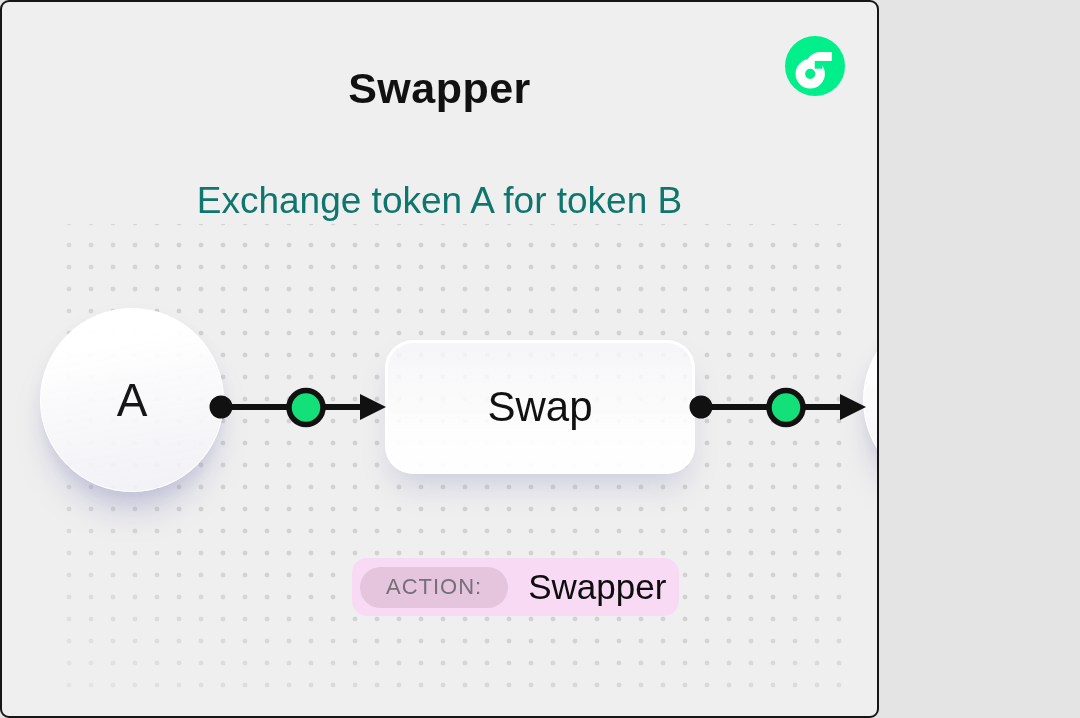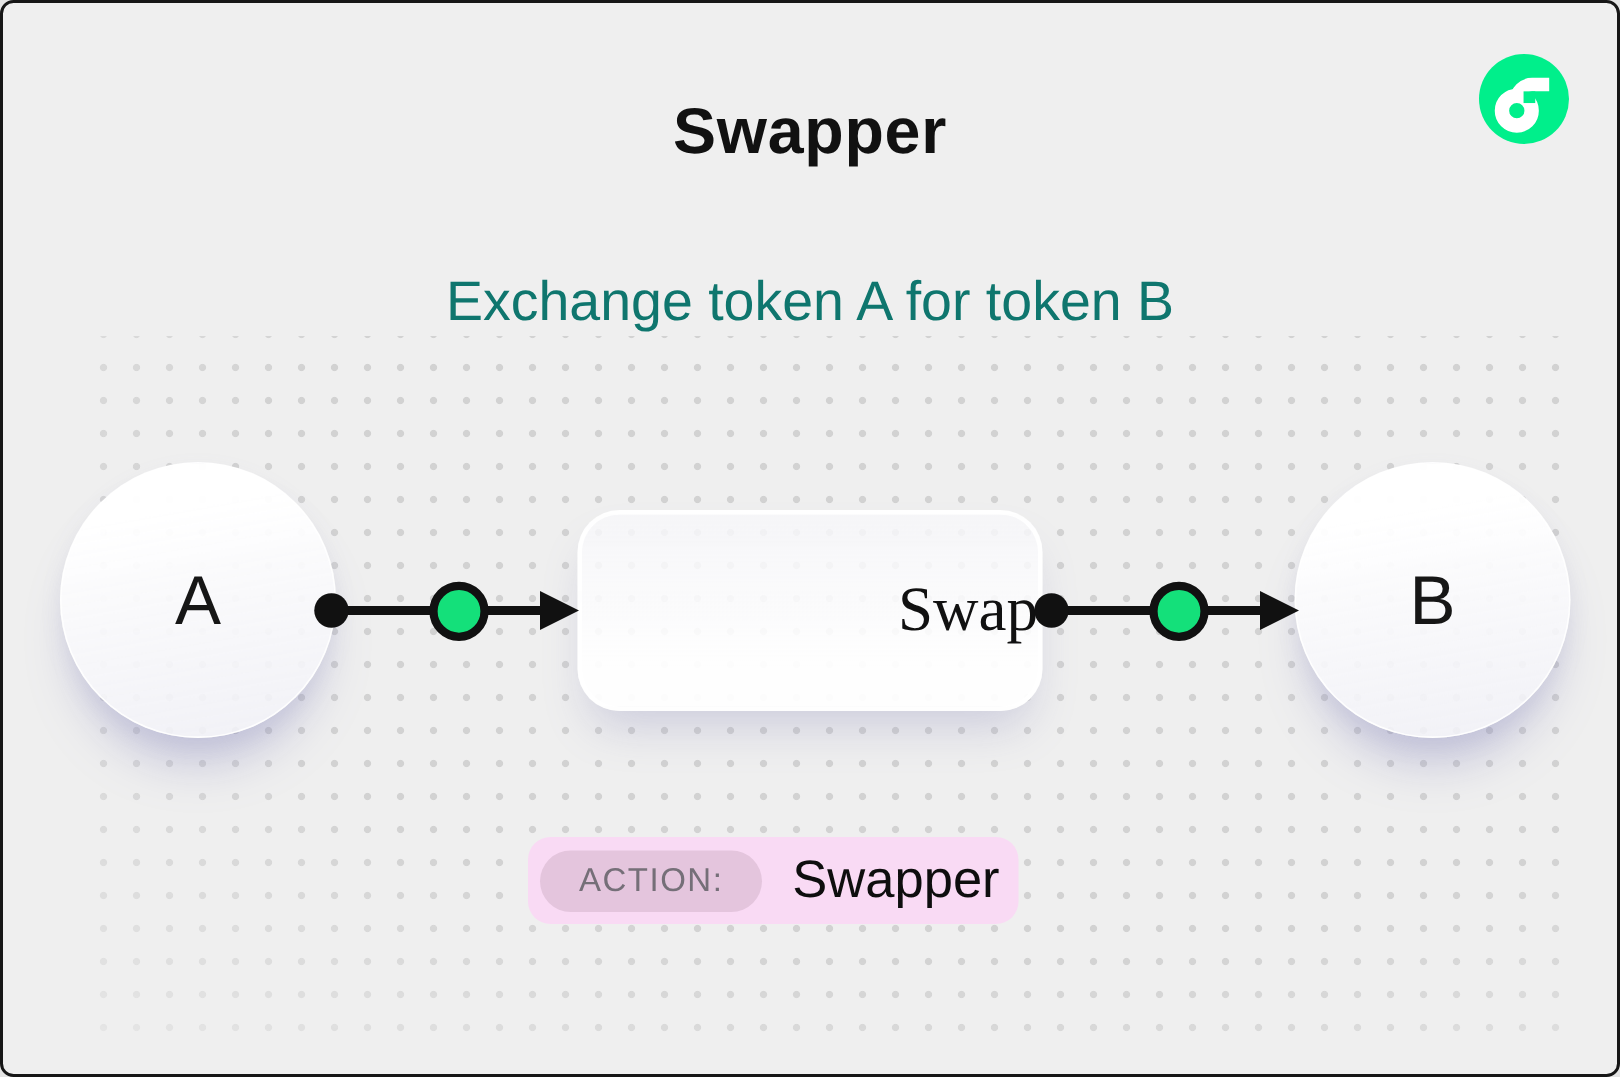--- a/index.html
+++ b/index.html
@@ -1,20 +1,20 @@
 <!DOCTYPE html>
 <html><head>
 <meta charset="utf-8">
 <style>
   html, body { margin: 0; padding: 0; background: #e4e4e4; }
   * { box-sizing: border-box; }
 
   .frame {
     position: relative;
-    width: 1080px;
+    width: 879px;
     height: 718px;
     background: #efefef;
     border: 2px solid #161616;
     border-radius: 9px;
     overflow: hidden;
     font-family: "Liberation Sans", "DejaVu Sans", sans-serif;
     color: #111;
   }
 
   
@@ -77,23 +77,22 @@
   .swap-box {
     position: absolute;
     left: 383px; top: 338px;
     width: 310px; height: 134px;
     border-radius: 28px;
     background: linear-gradient(180deg, rgba(247,247,250,0.80) 0%, rgba(255,255,255,0.92) 80%);
     border: 3px solid rgba(255,255,255,0.95);
     box-shadow: 0 18px 30px -8px rgba(125,125,180,0.30);
     display: flex;
     align-items: center;
-    justify-content: flex-end;
+    justify-content: center;
     z-index: 2;
-    font-family: Liberation Serif, serif;
   }
   .swap-box span { font-size: 42px; font-weight: 400; color: #111; }
 
   .connector {
     position: absolute;
     width: 185px; height: 56px;
     z-index: 3;
   }
   .connector-1 { left: 207px; top: 377px; }
   .connector-2 { left: 687px; top: 377px; }

